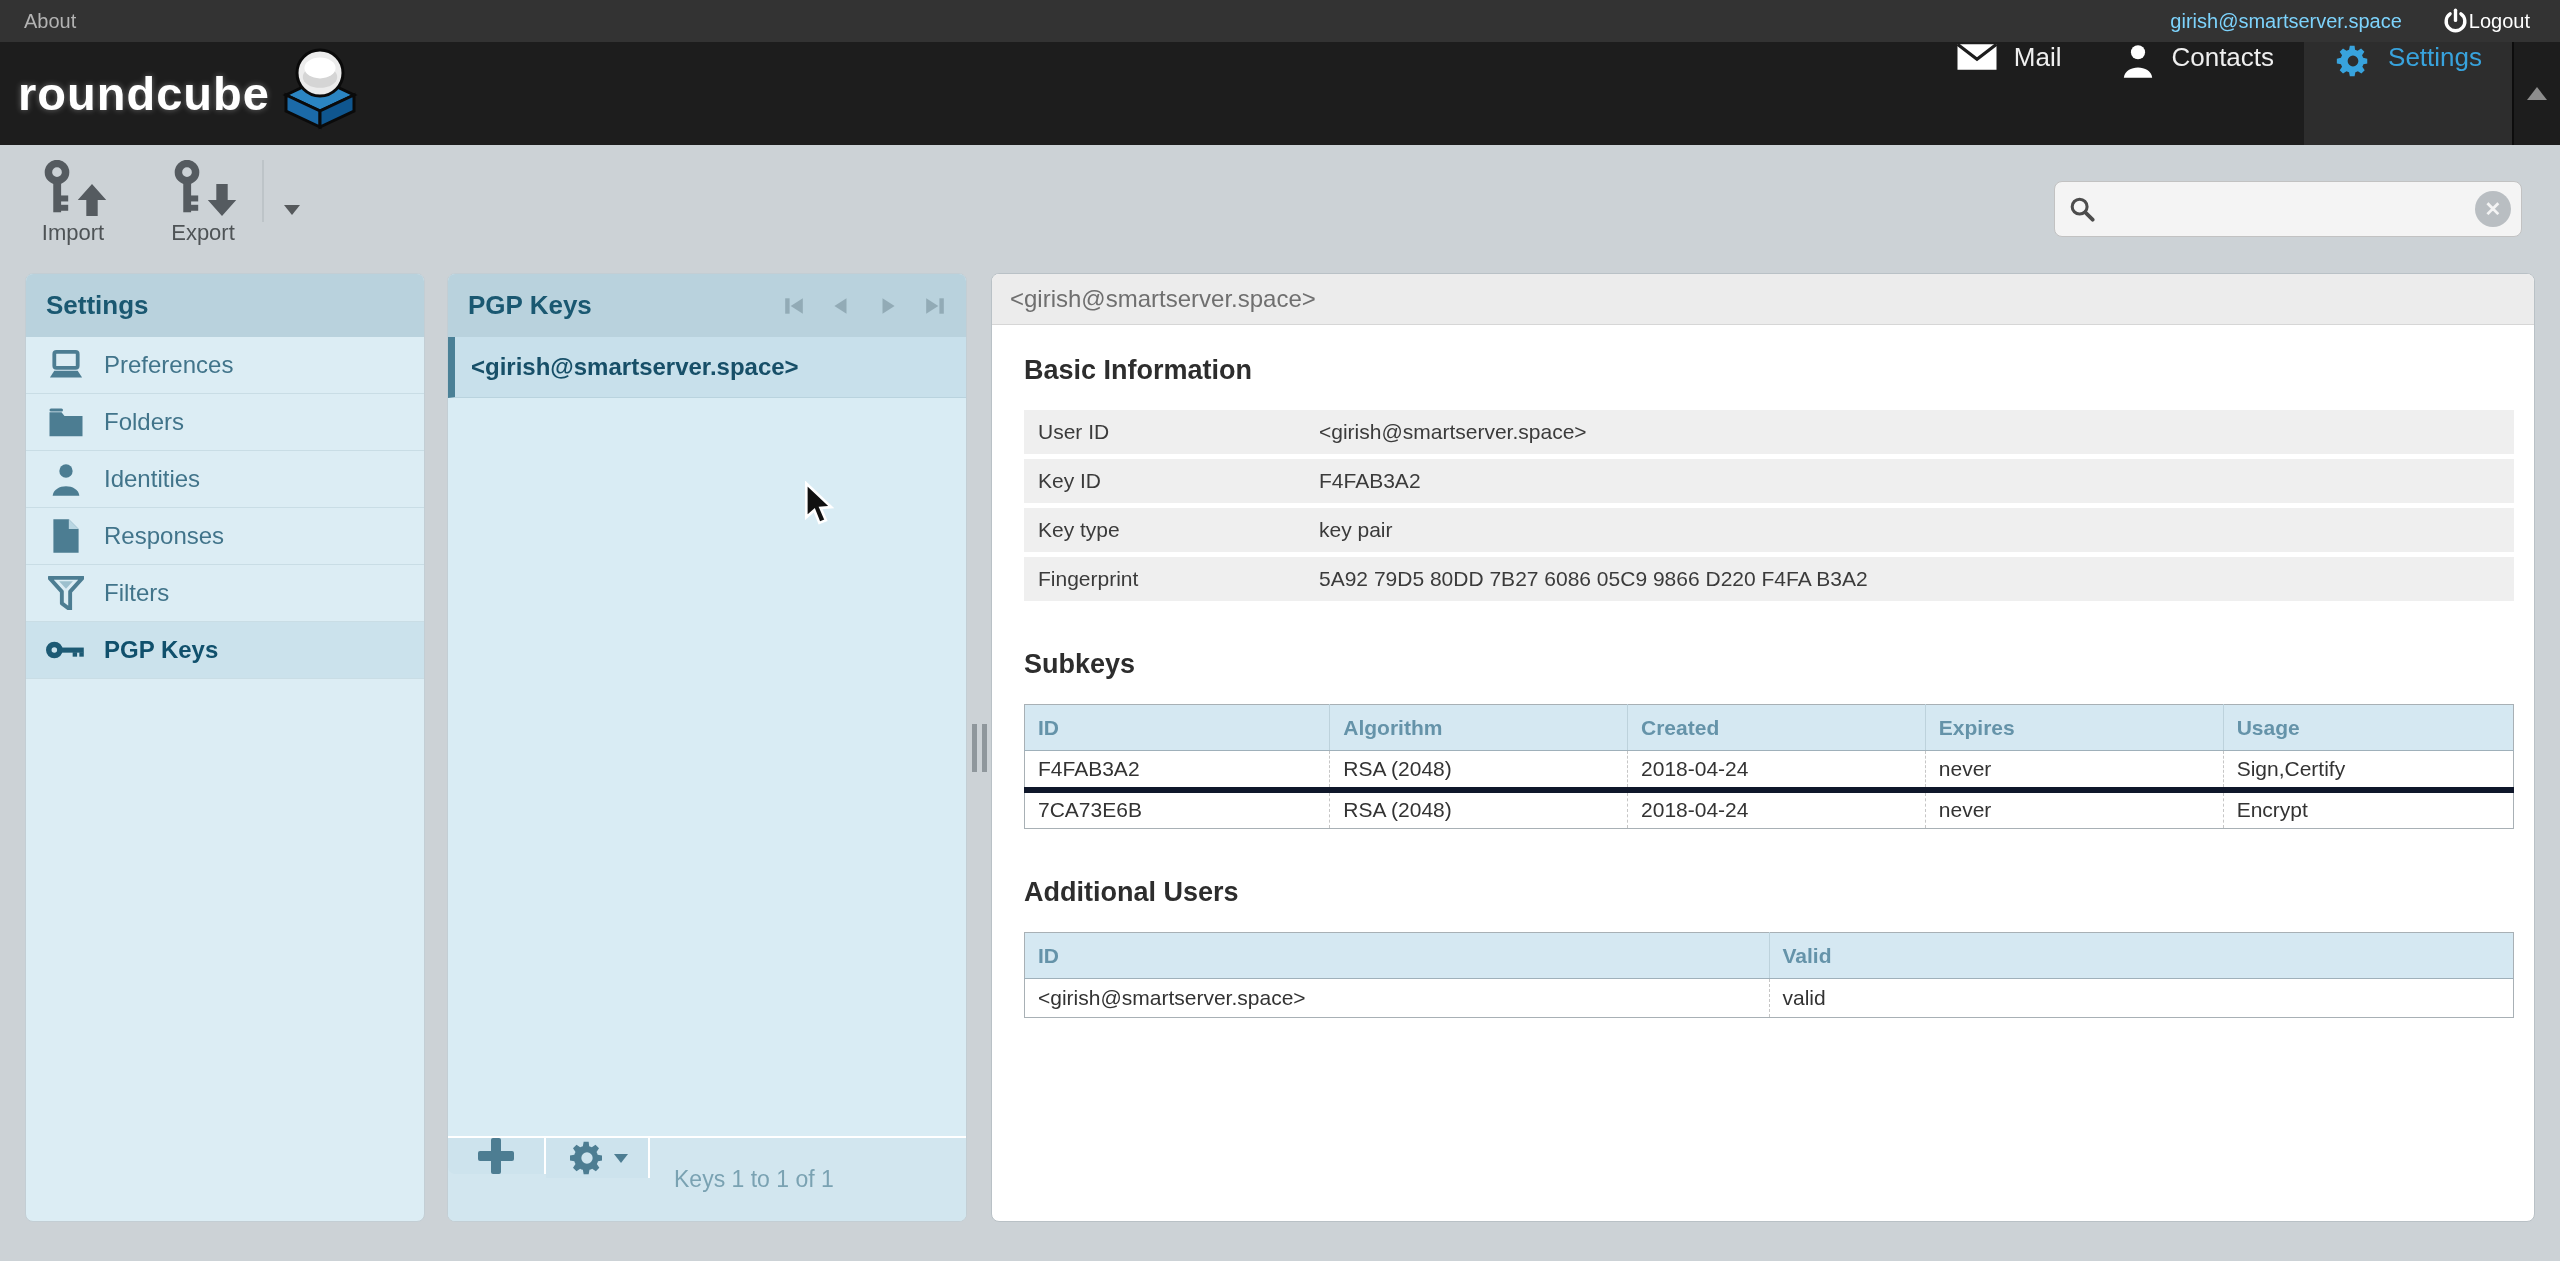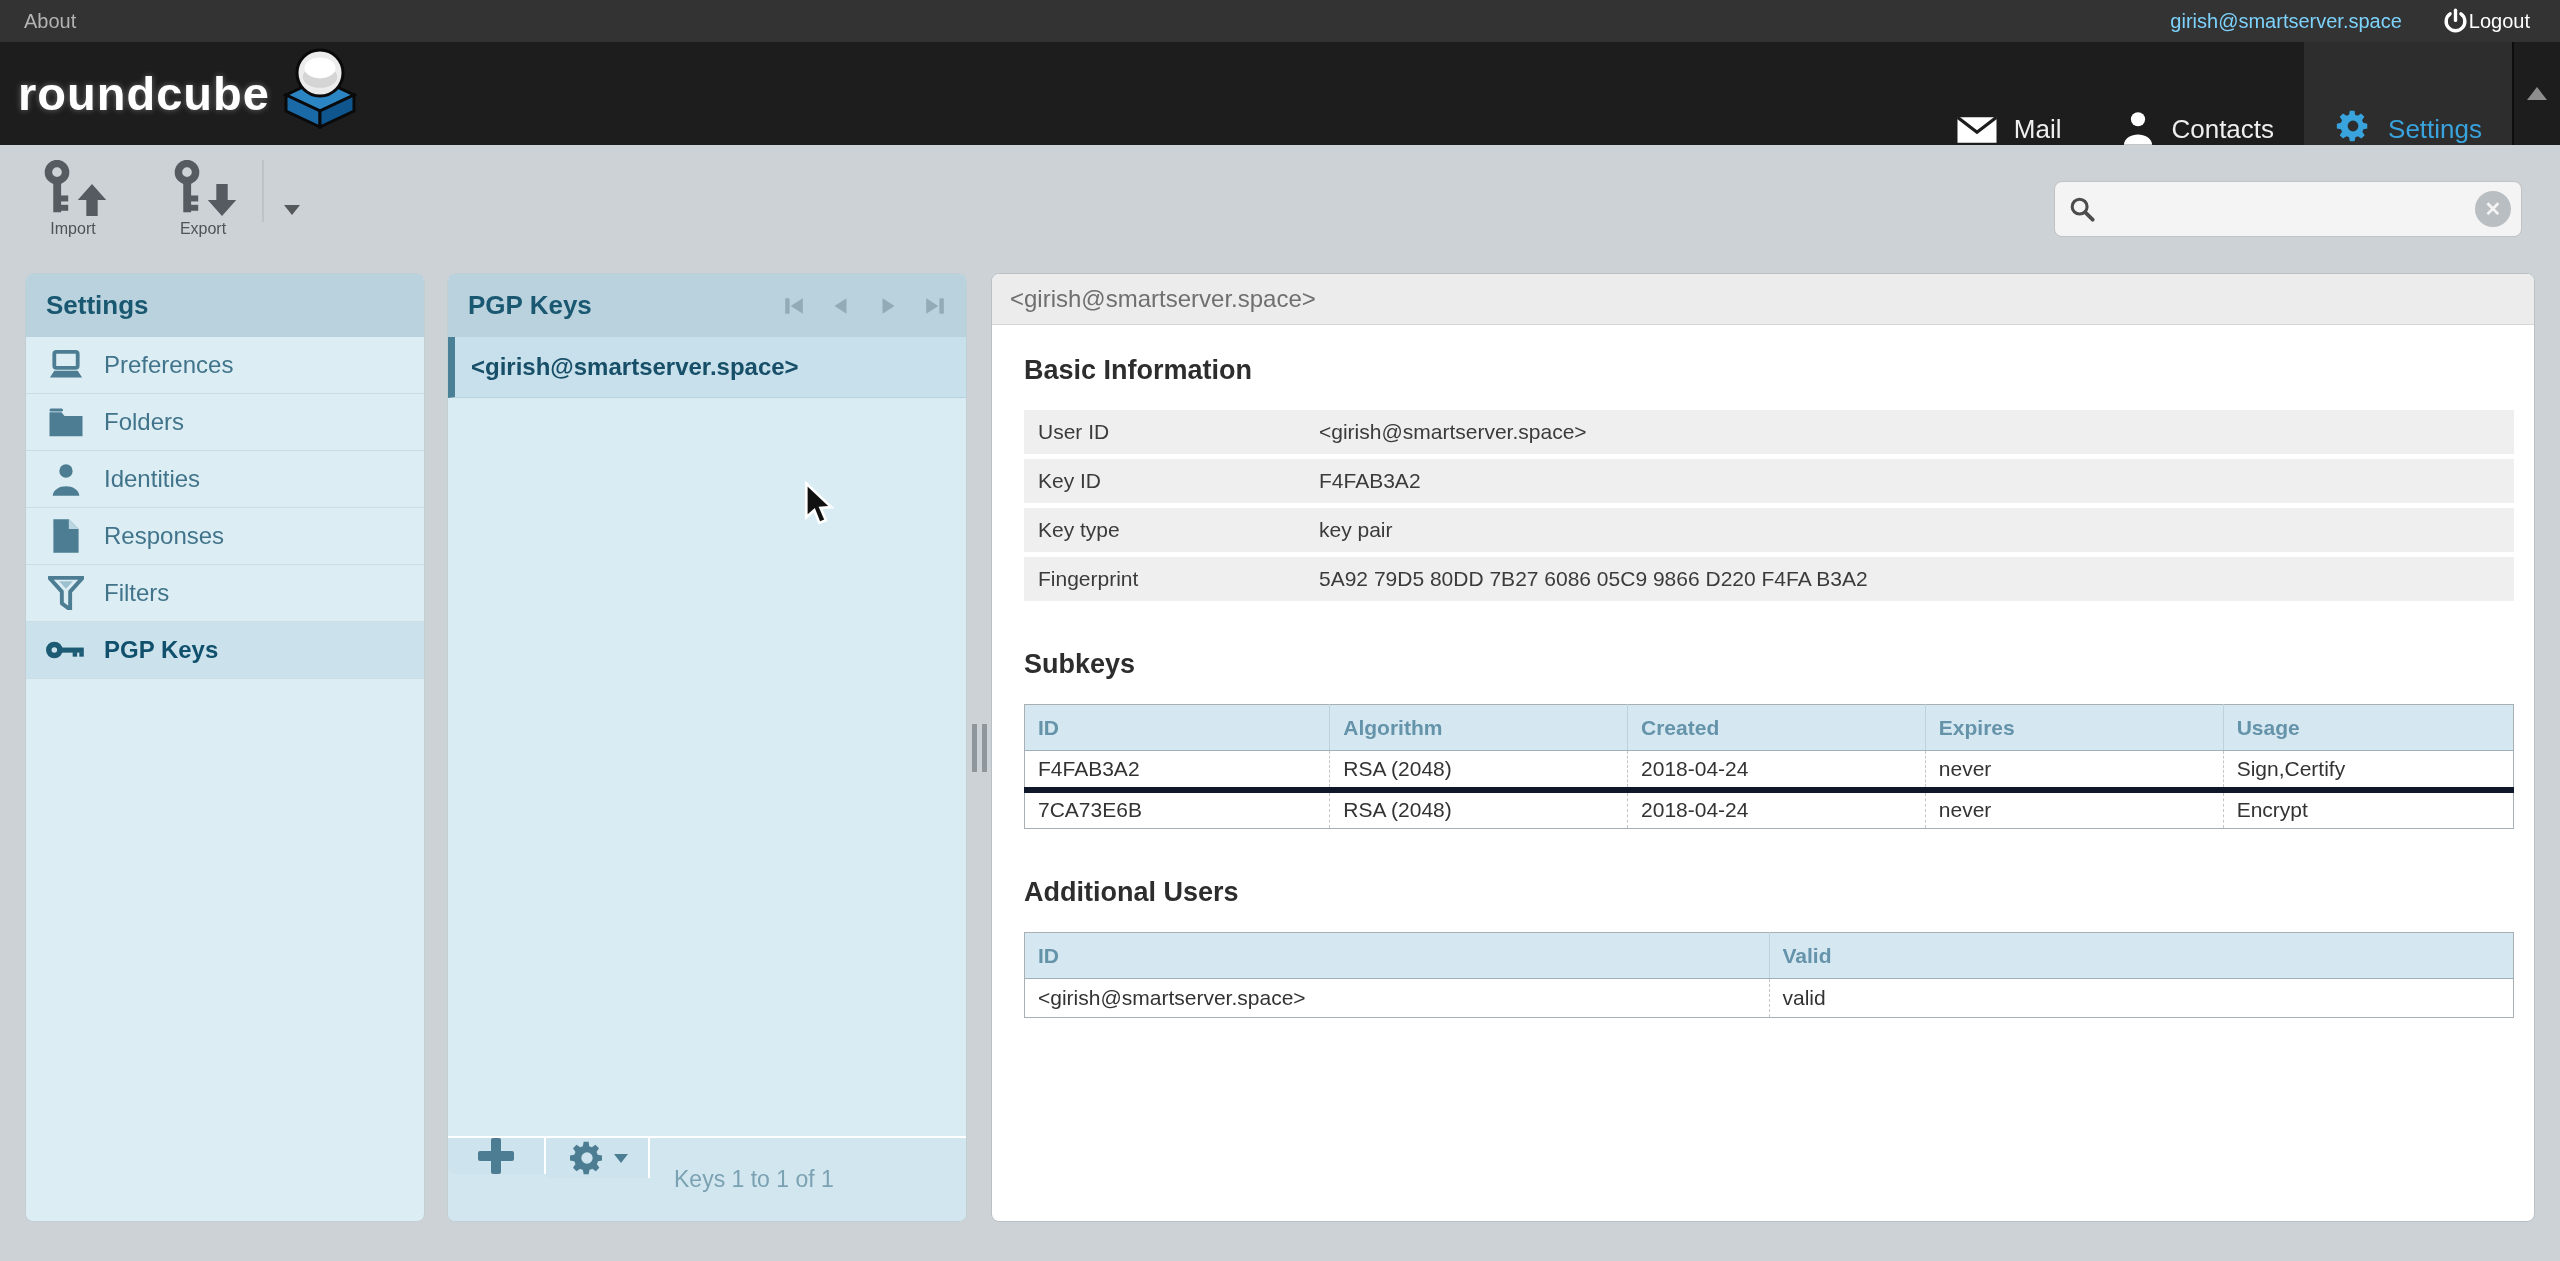--- a/index.html
+++ b/index.html
@@ -12,30 +12,30 @@
   .topbar-right { display:flex; align-items:center; gap:14px; }
   .topbar-user { color:#7dd3fc; font-size:20px; margin-right:26px; }
   .logout { display:flex; align-items:center; gap:0; color:#ffffff; font-size:20px; cursor:pointer; }
 
   
   .header { position:absolute; top:42px; left:0; width:100%; height:103px; background:#1d1d1d; }
   .logo { position:absolute; left:18px; top:0; height:103px; display:flex; align-items:center; }
   .logo-text { color:#ffffff; font-size:47px; font-weight:bold; letter-spacing:1px; text-shadow:0 0 6px rgba(255,255,255,.35); }
   .logo-cube { margin-left:8px; margin-top:-14px; }
   .taskbar { position:absolute; right:0; top:0; height:103px; display:flex; align-items:stretch; }
-  .task-btn { display:flex; align-items:flex-end; gap:16px; padding:0 30px; font-size:26px; color:#efefef; cursor:pointer; }
+  .task-btn { display:flex; align-items:flex-start; gap:16px; padding:0 30px; font-size:26px; color:#efefef; cursor:pointer; }
   .task-btn.active { background:#2d2d2d; color:#38a3dd; }
   .task-sep { width:2px; background:#0d0d0d; }
   .collapse-btn { width:46px; display:flex; align-items:center; justify-content:center; cursor:pointer; }
   .tri-up { width:0; height:0; border-left:10px solid transparent; border-right:10px solid transparent; border-bottom:13px solid #8d8d8d; }
 
   
   .tool-btn { position:absolute; top:158px; width:110px; display:flex; flex-direction:column; align-items:center; cursor:pointer; }
   .tool-btn .ic-row { height:58px; display:flex; align-items:flex-end; gap:3px; }
-  .tool-label { font-size:16px; color:#4e5356; margin-top:4px; }
+  .tool-label { font-size:22px; color:#4e5356; margin-top:4px; }
   .tool-sep { position:absolute; left:262px; top:160px; width:2px; height:62px; background:#bdc4c8; }
   .export-caret { position:absolute; left:278px; top:196px; width:28px; height:28px; display:flex; align-items:center; justify-content:center; cursor:pointer; }
   .caret-down { width:0; height:0; border-left:8px solid transparent; border-right:8px solid transparent; border-top:10px solid #55595c; }
 
   
   .searchbox { position:absolute; top:181px; right:38px; width:468px; height:56px; background:#f4f4f4; border:1px solid #c2c2c2; border-radius:8px; display:flex; align-items:center; padding:0 10px 0 14px; }
   .searchbox input { flex:1; border:none; outline:none; background:transparent; font-size:22px; color:#333; margin-left:10px; font-family:"Liberation Sans", sans-serif; }
   .clear-btn { width:36px; height:36px; border-radius:50%; background:#b9bec2; color:#f4f4f4; display:flex; align-items:center; justify-content:center; font-size:20px; font-weight:bold; cursor:pointer; }
 
   

